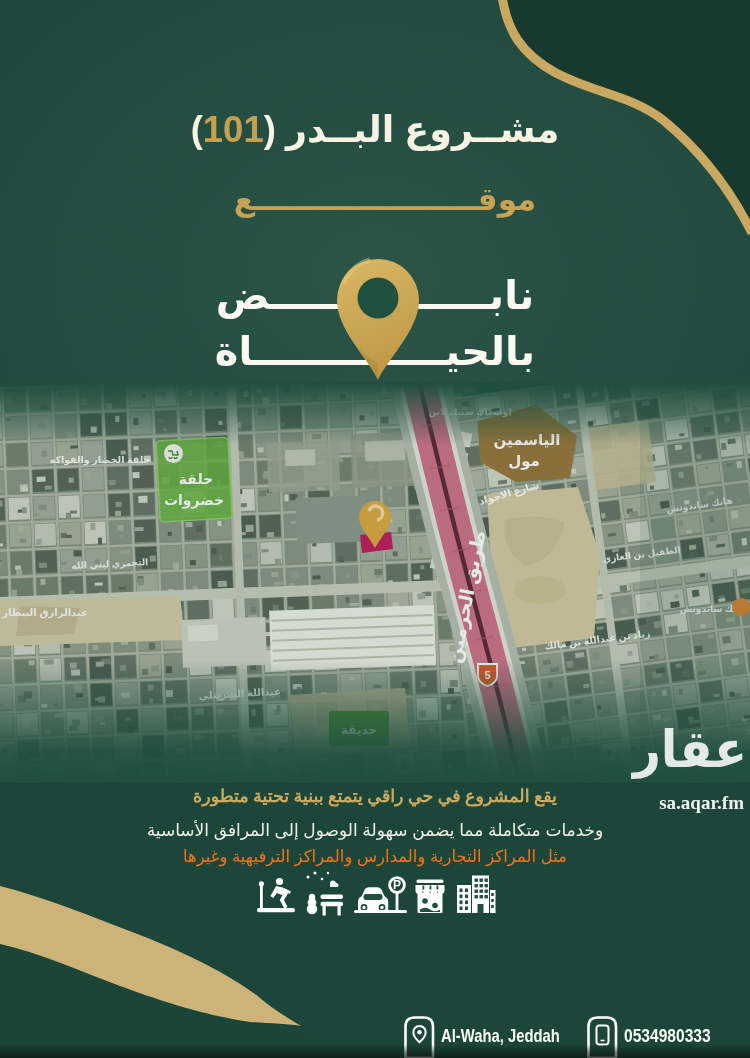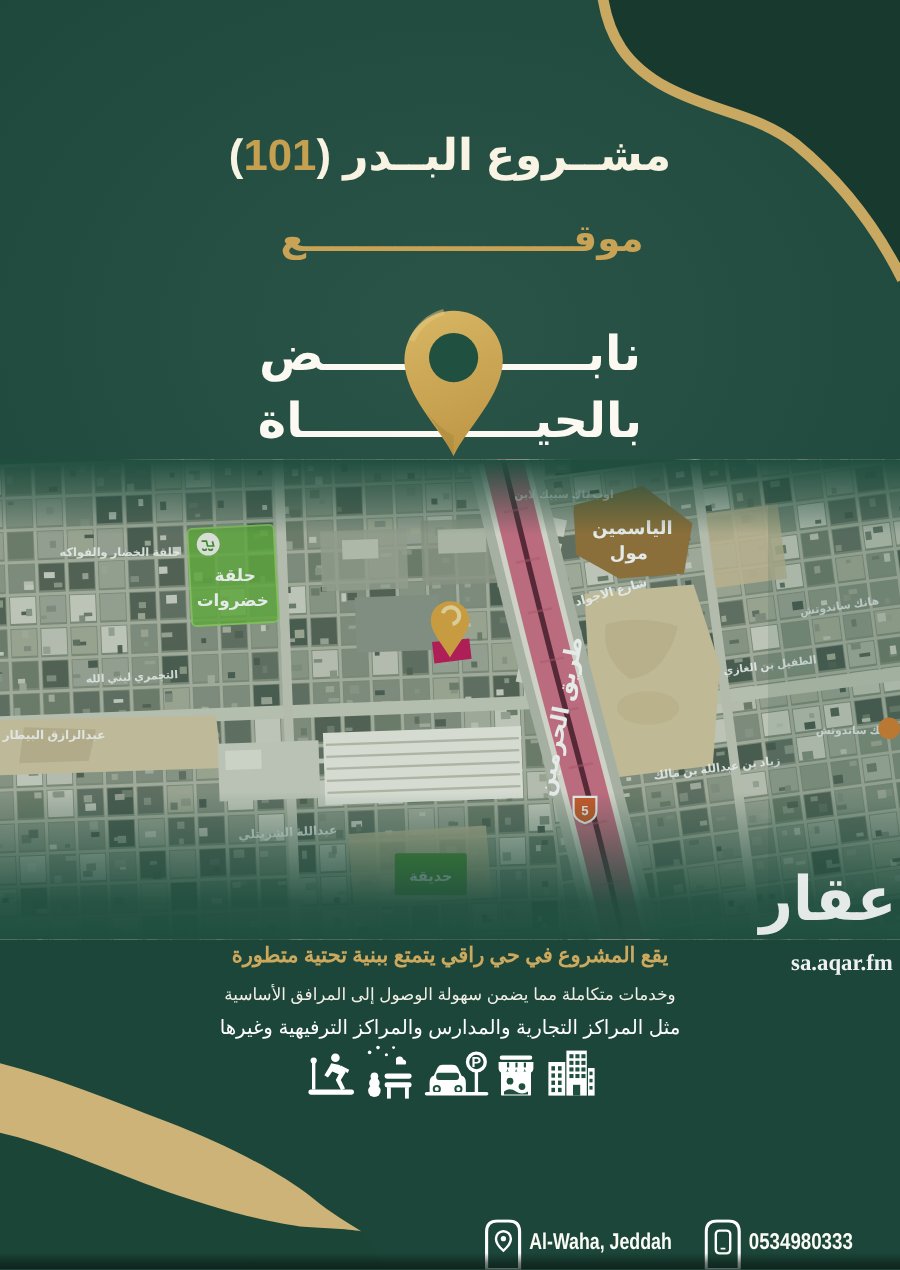--- a/index.html
+++ b/index.html
@@ -1816,23 +1816,23 @@
 <rect x="0" y="660" width="750" height="123" fill="url(#fadeBot)"></rect>
 </g>
 </svg>
 
 <div class="abs" dir="rtl" style="right:3px;top:722px;width:200px;text-align:right;color:#ffffff;opacity:0.88;font-size:51px;font-weight:bold;line-height:56px;transform:scaleX(0.95);transform-origin:right;">عقار</div>
 
 <div class="abs" style="right:6px;top:776px;width:200px;text-align:right;color:#ffffff;opacity:0.93;font-size:19px;font-weight:bold;font-family:'Liberation Serif',serif;margin-top:16px;">sa.aqar.fm</div>
 
 <div class="abs ctr" dir="rtl" style="top:786px;font-size:17.5px;font-weight:bold;color:#cda95e;font-family:Liberation Serif, serif;">يقع المشروع في حي راقي يتمتع ببنية تحتية متطورة</div>
 
-<div class="abs ctr" dir="rtl" style="top:820px;font-size:14px;color:#f2efe6;">وخدمات متكاملة مما يضمن سهولة الوصول إلى المرافق الأساسية</div>
-
-<div class="abs ctr" dir="rtl" style="top:847px;font-size:16.5px;color:#ffffff;">مثل المراكز التجارية والمدارس والمراكز الترفيهية وغيرها</div>
+<div class="abs ctr" dir="rtl" style="top:820px;font-size:17px;color:#f2efe6;">وخدمات متكاملة مما يضمن سهولة الوصول إلى المرافق الأساسية</div>
+
+<div class="abs ctr" dir="rtl" style="top:847px;font-size:16.5px;color:#f97316;">مثل المراكز التجارية والمدارس والمراكز الترفيهية وغيرها</div>
 
 <svg class="abs" style="left:248px;top:868px" width="250" height="52" viewBox="0 0 250 52" fill="#ffffff">
 
   <g>
     <circle cx="31.5" cy="13.5" r="3.6"></circle>
     <path d="M28,18 l7,1.5 l5,6 l-4,6.5 l3.5,7 l-3.2,1.6 l-4.5,-8.6 l2.6,-4.8 l-5.5,-2.2 l-3.6,5 l-3,-2 l4.5,-7.5 Z"></path>
     <path d="M36,20 l7,3.5 l-1.2,2.6 l-7,-3.4 Z"></path>
     <path d="M12,17 l2.8,0 l0,23 l-2.8,0 Z"></path>
     <circle cx="13.4" cy="15.8" r="2.6"></circle>
     <rect x="9" y="40" width="38" height="4.2" rx="2"></rect>

